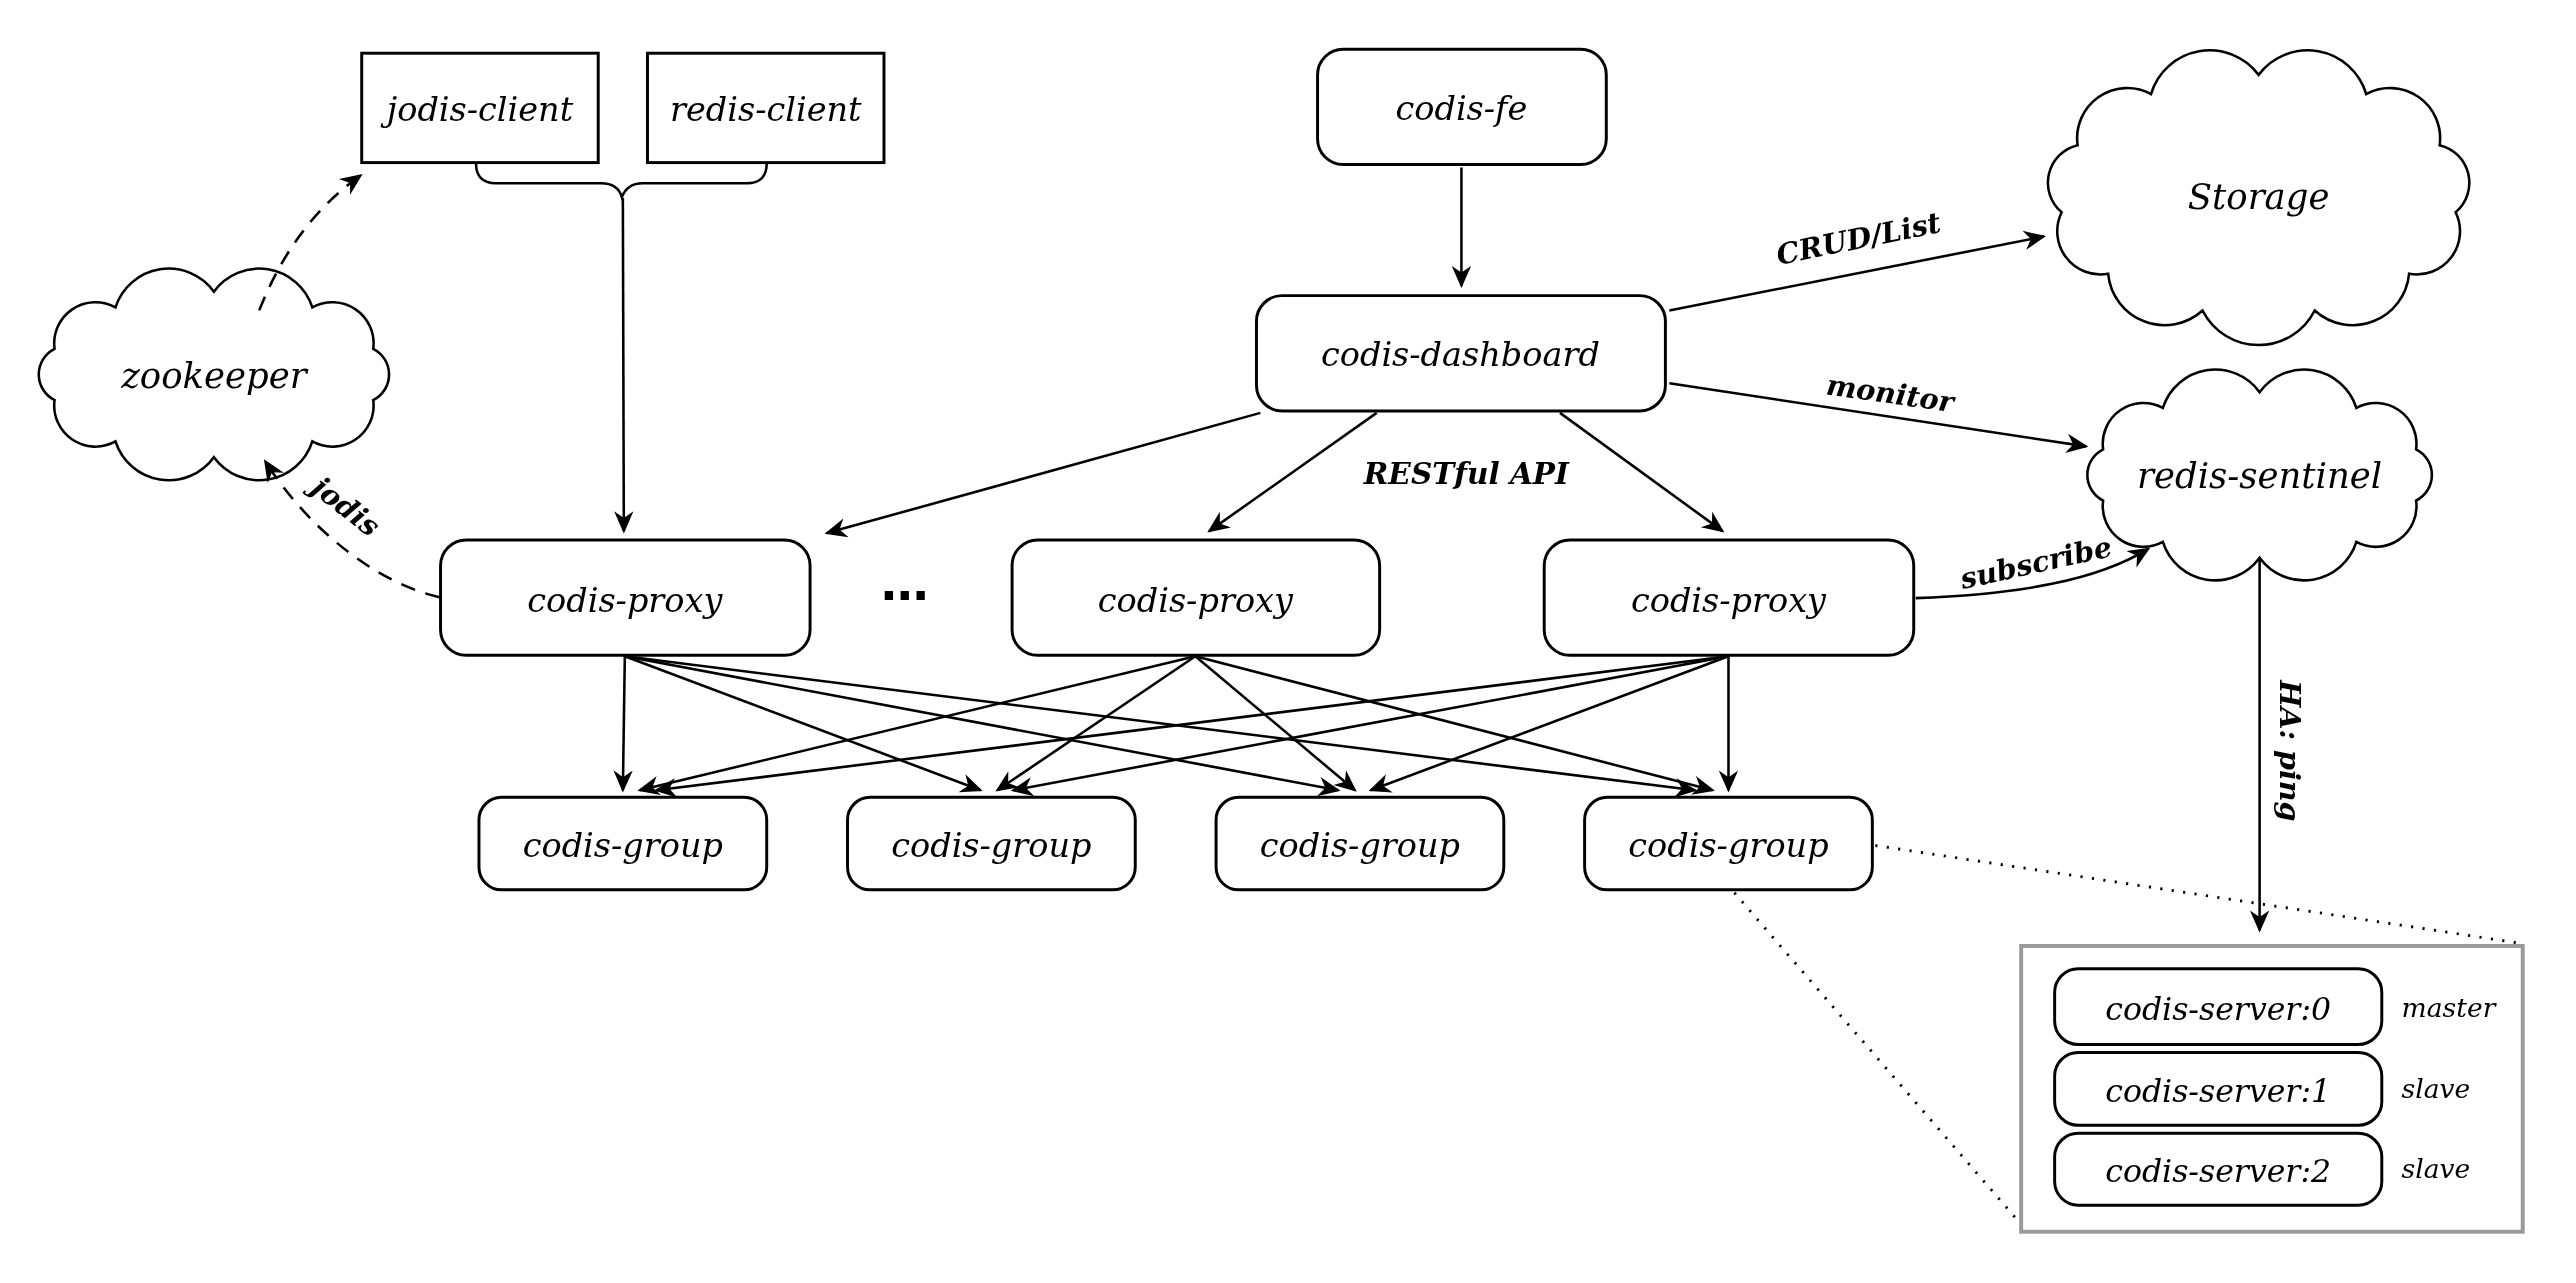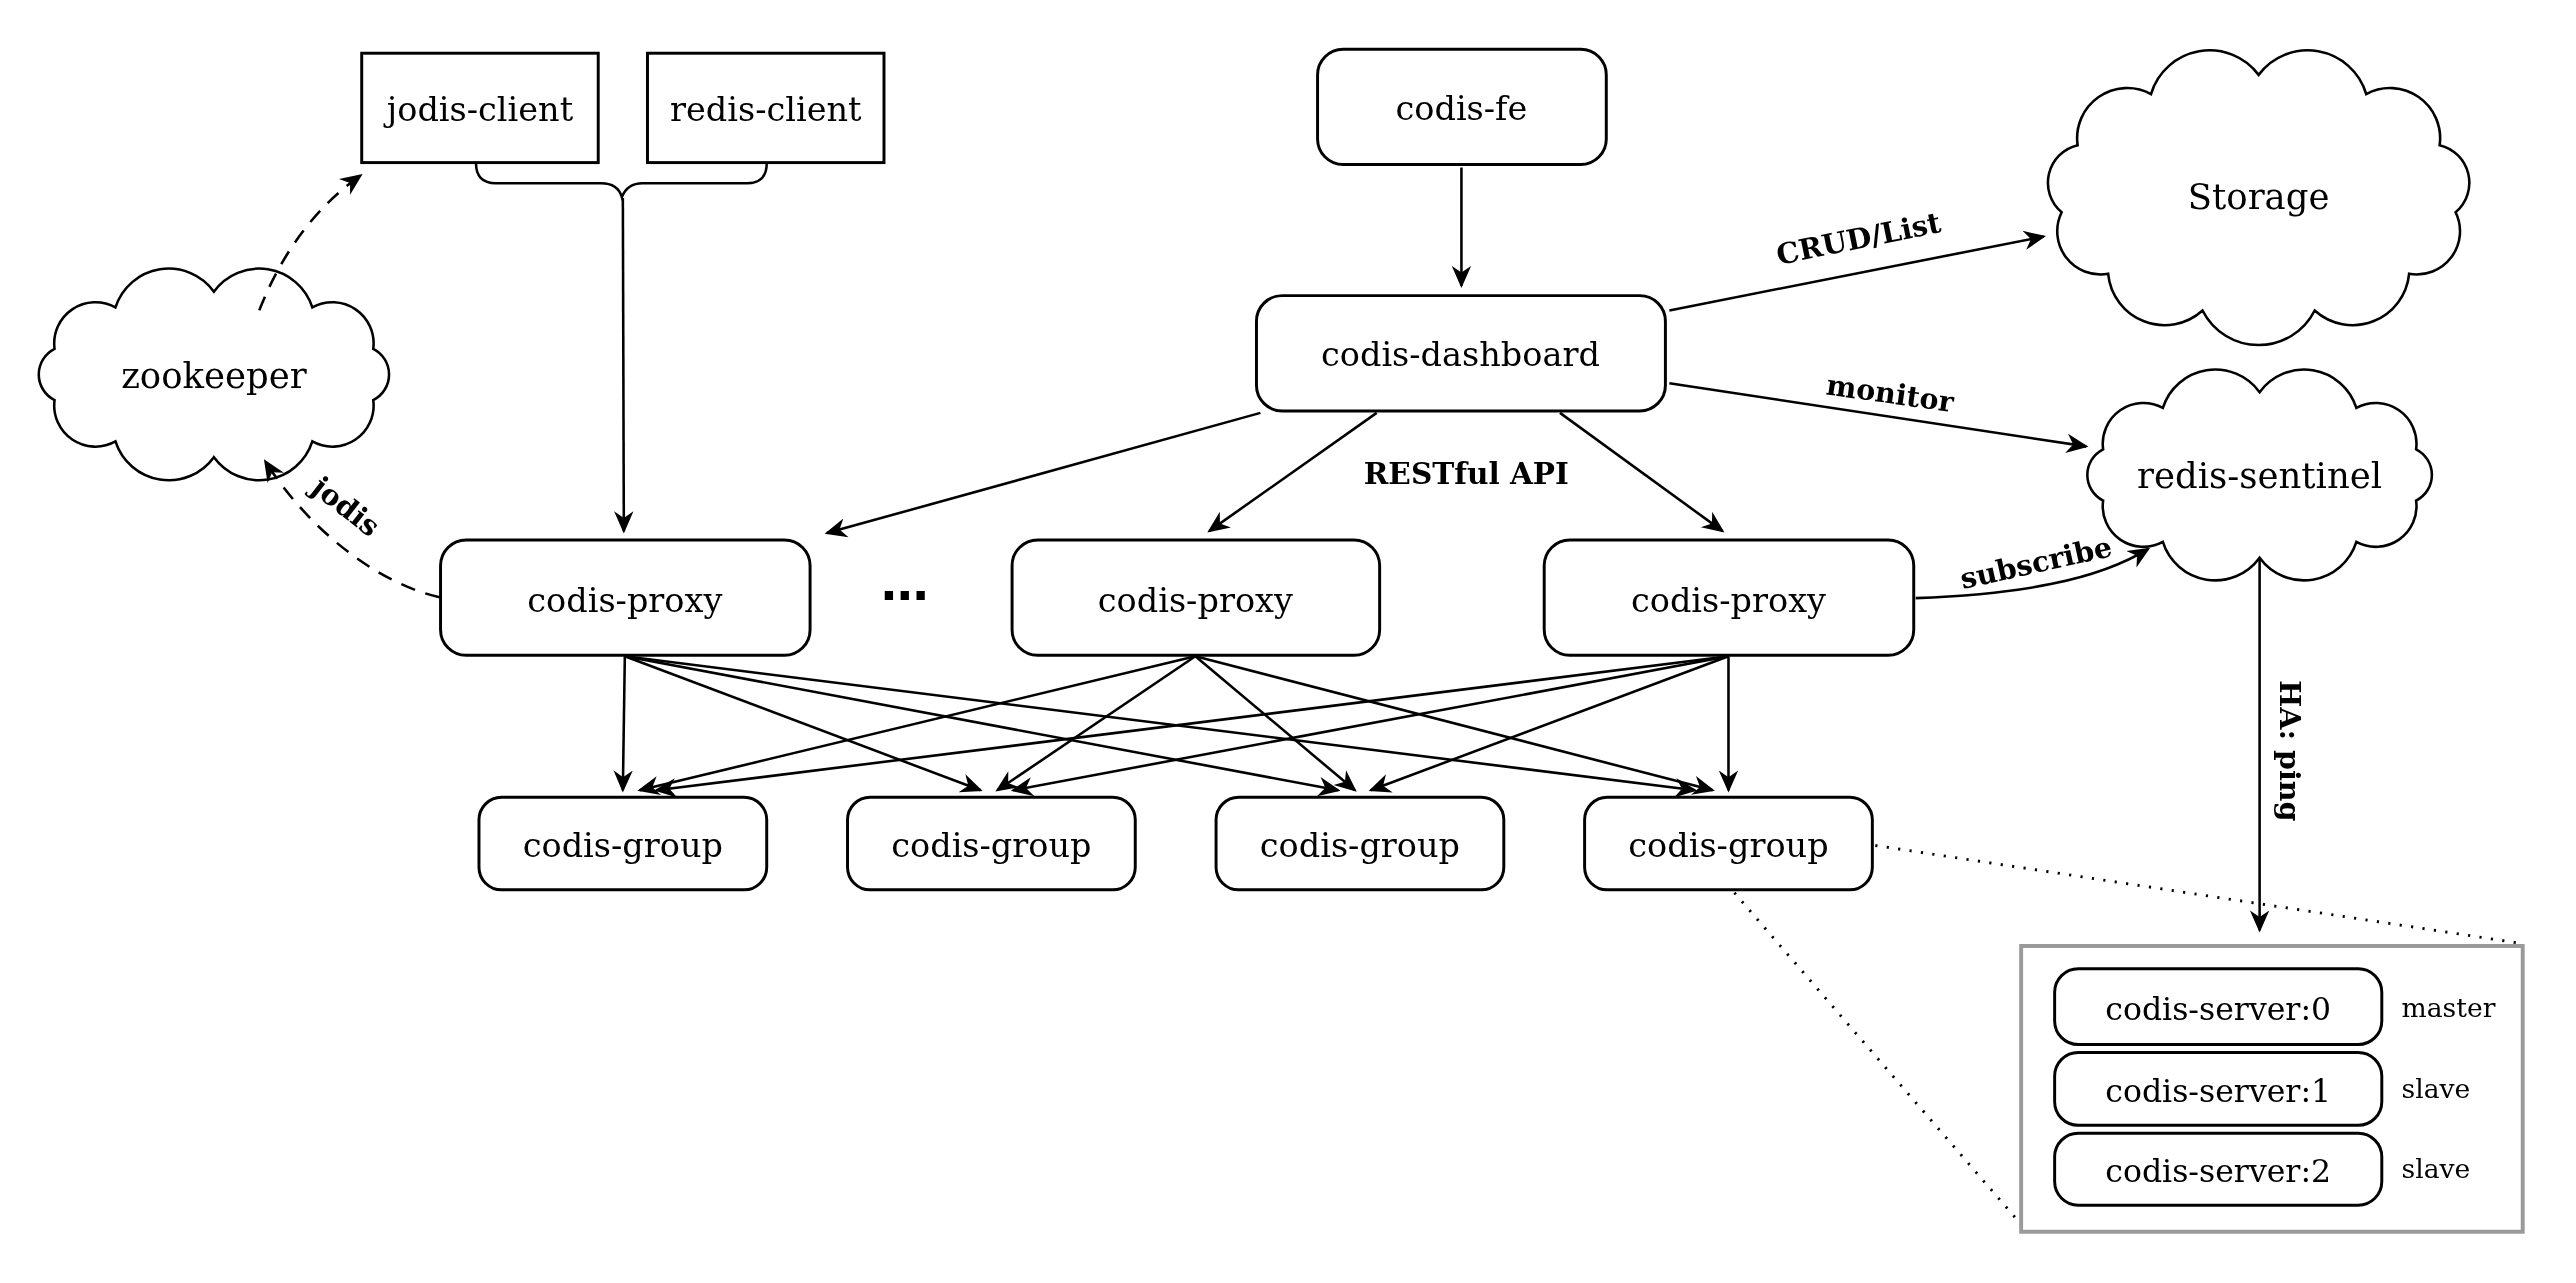--- a/index.html
+++ b/index.html
@@ -1,16 +1,16 @@
 <!DOCTYPE html>
 <html><head>
 <meta charset="utf-8">
 <style>
   html,body{margin:0;padding:0;background:#ffffff;}
-  .stage{width:2576px;height:1283px;background:#ffffff;}
+  .stage{width:2576px;height:1283px;background:#ffffff;font-style:italic;}
   svg{display:block;}
   .node{fill:#ffffff;stroke:#000000;stroke-width:3;}
   .container{fill:#ffffff;stroke:#9a9a9a;stroke-width:4;}
   .edge{fill:none;stroke:#000000;stroke-width:2.6;}
   .dashed{stroke-dasharray:15 11;}
   .dotted{stroke-dasharray:2.2 9.5;stroke-width:2.9;}
   .cloud{fill:#ffffff;stroke:#000000;stroke-width:2.6;}
   .lbl{font-family:"DejaVu Serif",serif;font-size:34px;fill:#000000;
        text-anchor:middle;dominant-baseline:central;}
   .big{font-size:36px;}

